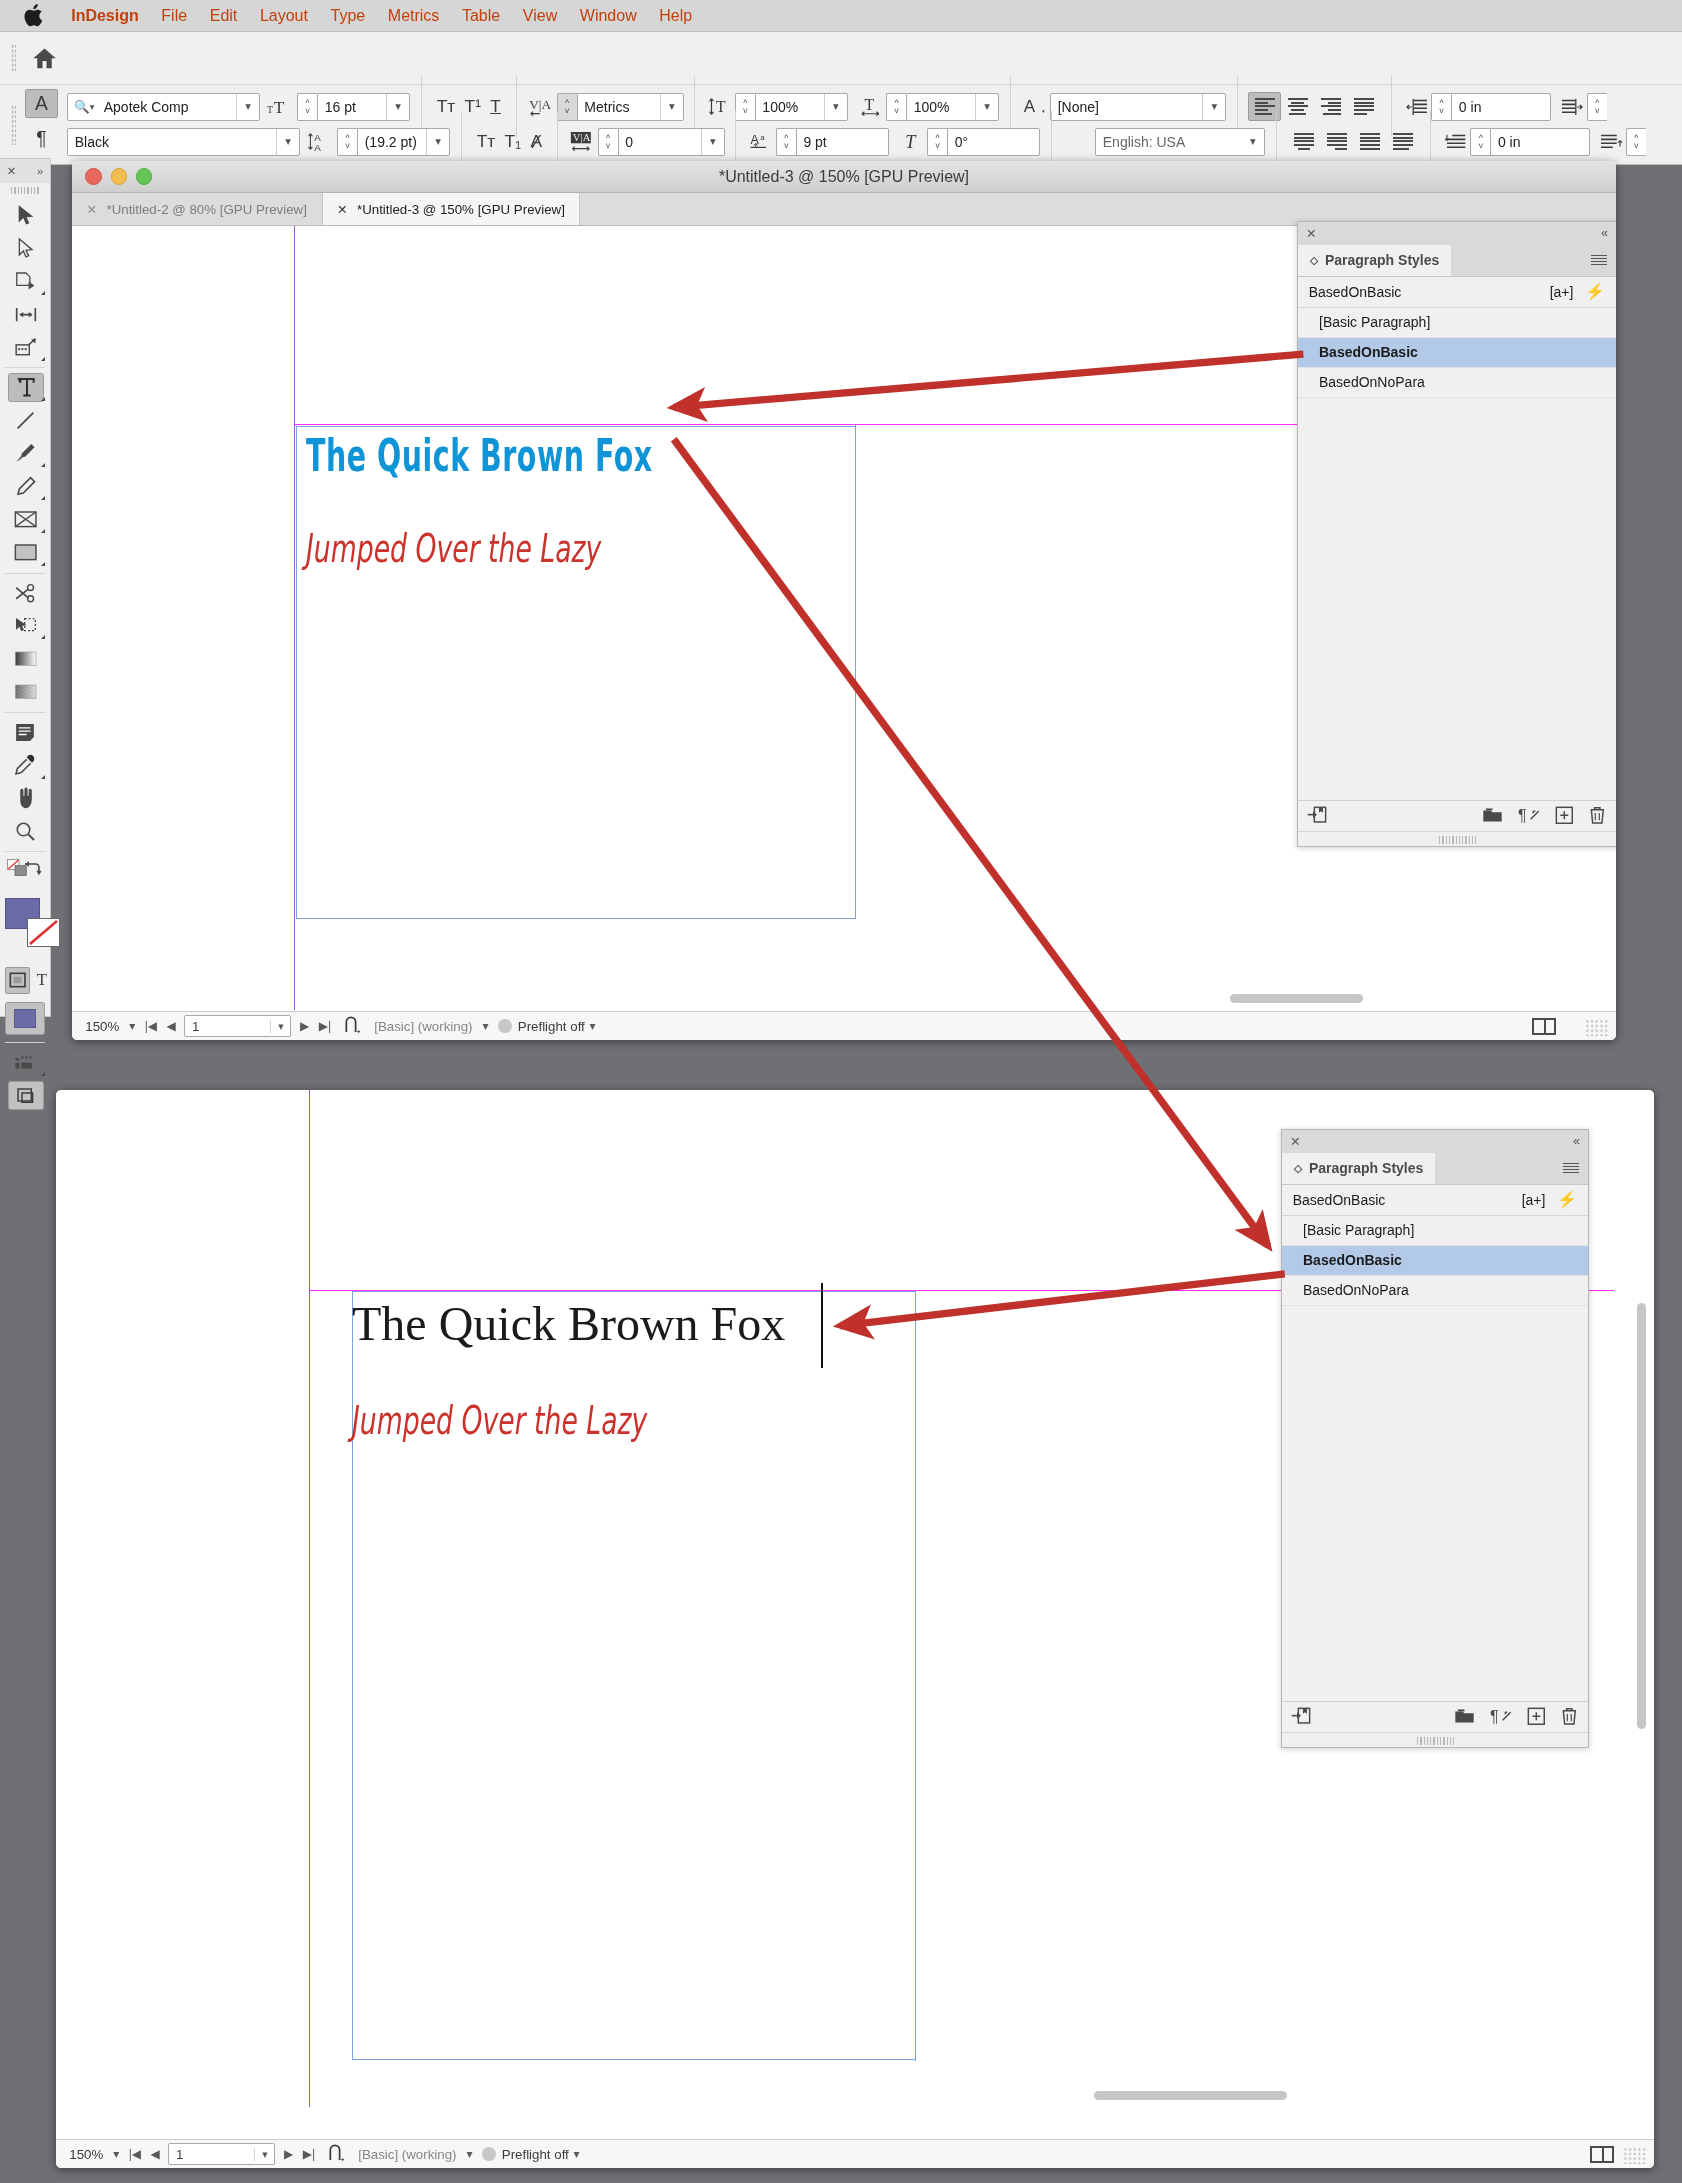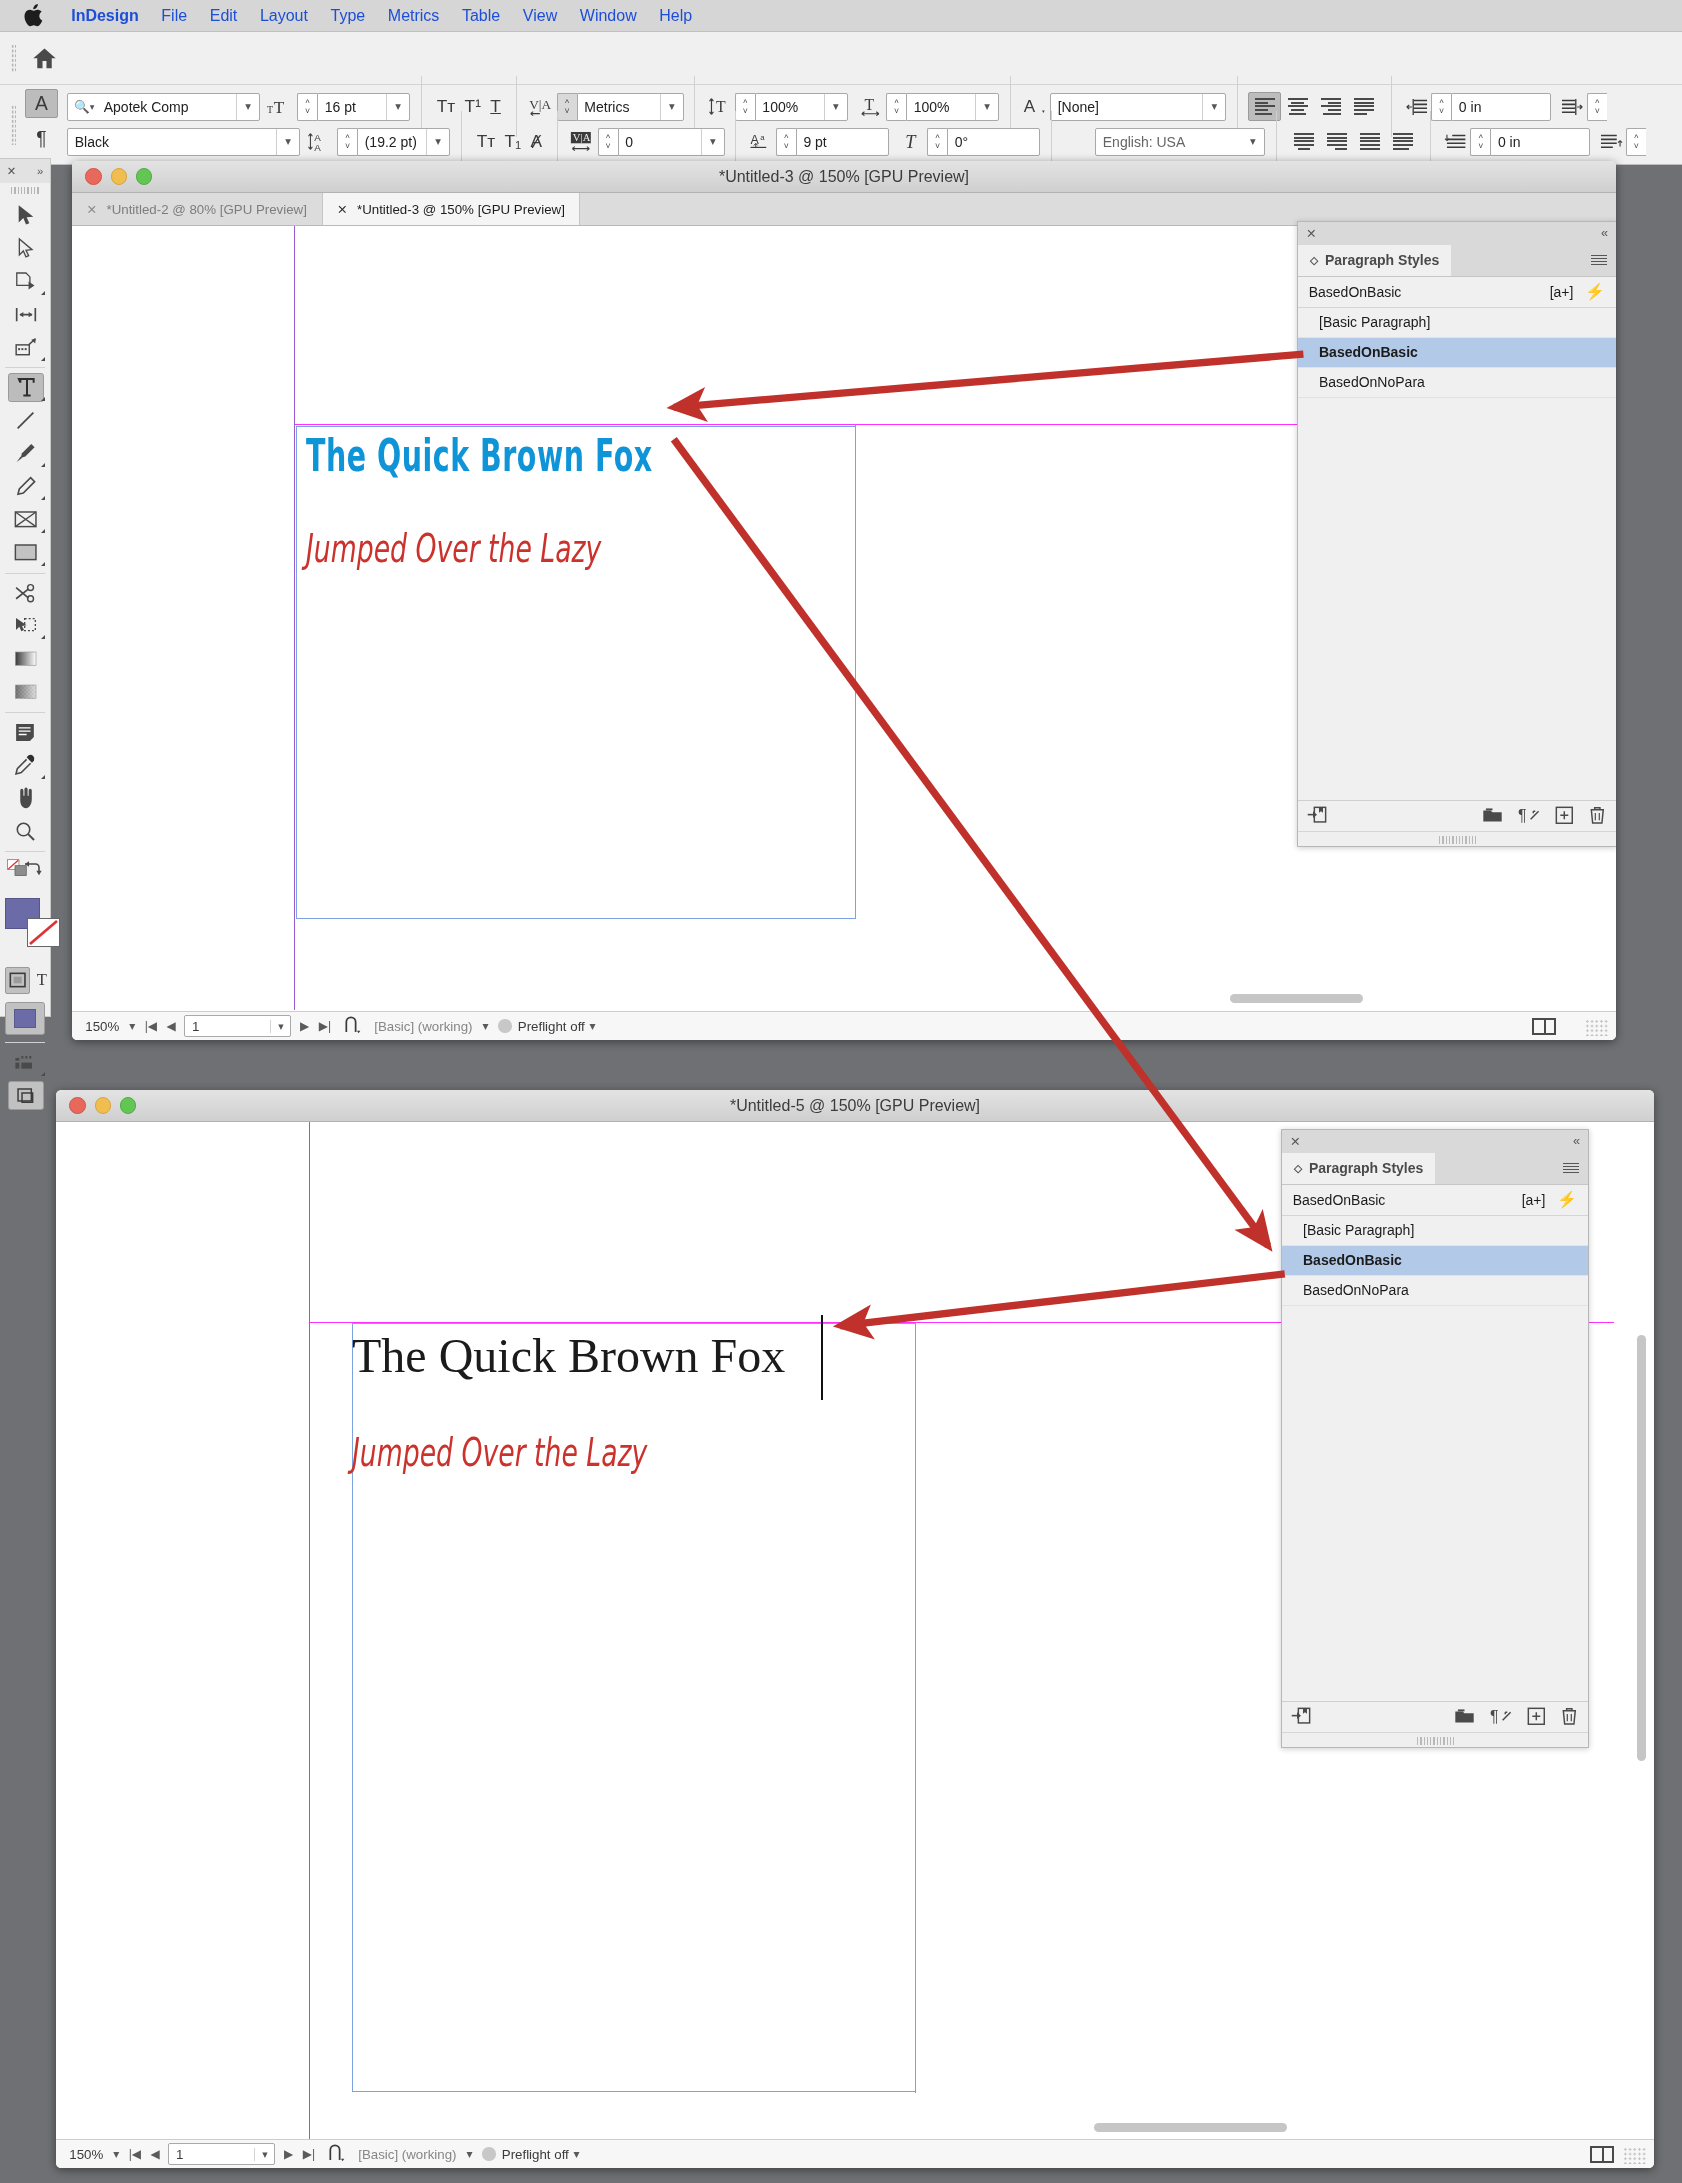--- a/index.html
+++ b/index.html
@@ -13,21 +13,21 @@
 
   
   .menubar {
     position: absolute; left:0; top:0; width: 1683px; height: 32px;
     background: #d6d6d6;
     display: flex; align-items: center; gap: 0px;
     padding-left: 22.6px;
     border-bottom: 0.7px solid #c0c0c0;
   }
   .apple-logo { width: 20px; height: 22.6px; position: relative; margin-right: 17.3px; }
-  .menu-item { font-size: 16px; color: #1d4ed8; padding: 0 11.3px; line-height: 32px; white-space: nowrap; }
+  .menu-item { font-size: 16px; color: #c2410c; padding: 0 11.3px; line-height: 32px; white-space: nowrap; }
   .menu-item.app-name { font-weight: bold; }
 
   
   .app-bg {
     position: absolute; left:0; top:32px; width: 1683px; height: 133px;
     background: #f0f0f0;
   }
   .home-row {
     position: absolute; left: 0; top: 32px; width: 1683px; height: 53px;
     background: #f0f0f0; border-bottom: 0.7px solid #d3d3d3;
@@ -1005,28 +1005,20 @@
           </span>
         </span>
       </div>
       <div class="pn-resize">
           <div class="grip"></div>
         </div>
     </div>
   </div>
 
   <div class="docwin" style="left:56px; top:1090px; width:1598px; height:1078px;">
-    <div class="titlebar">
-      <div class="traffic">
-        <div class="dot r"></div>
-        <div class="dot y"></div>
-        <div class="dot g"></div>
-      </div>
-      <div class="wtitle">*Untitled-5 @ 150% [GPU Preview]</div>
-    </div>
 
     <div class="canvas" style="height:1017px;">
       <div class="magenta-guide" style="left:253px; top:200px; width:1305px;"></div>
       <div class="purple-guide" style="left:253px; top:0px; height:1017px;"></div>
       <div class="teal-guide" style="left:859px; top:200px; height:771px;"></div>
       <div class="frame" style="left:296px; top:201px; width:564px; height:769px;"></div>
       <div class="caretbar" style="left:765px; top:193px; height:85px;"></div>
 
       <div class="heading-serif" style="position:absolute; left:296px; top:206px;">The Quick Brown Fox</div>
       <div class="sub-red" style="position:absolute; left:296px; top:308px;">Jumped Over the Lazy</div>

